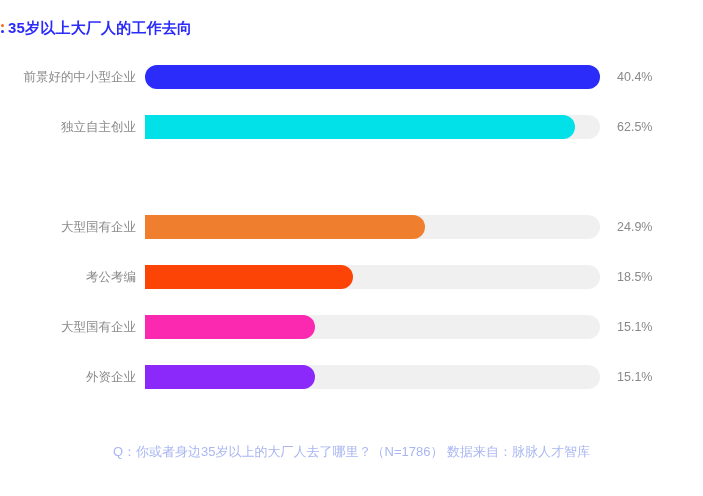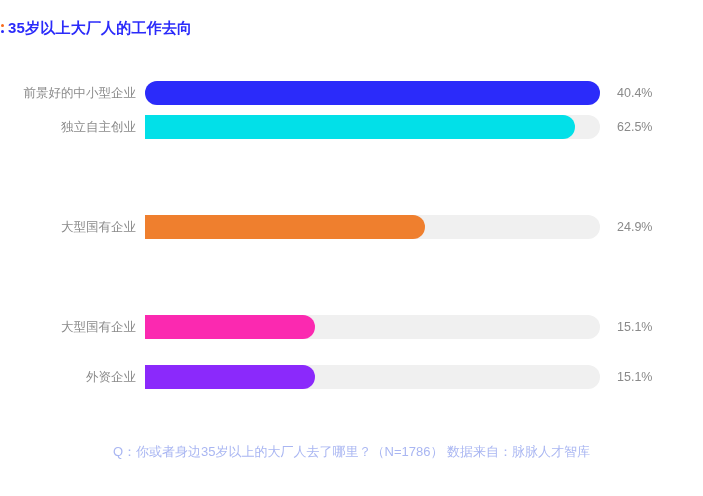--- a/index.html
+++ b/index.html
@@ -142,41 +142,48 @@
 <div id="chart-card">
 
   <div id="chart-title">
     <span class="title-marker">
       <span class="dot-top"></span>
       <span class="dot-bottom"></span>
     </span><span class="title-text">35岁以上大厂人的工作去向</span>
   </div>
 
   <div id="plot-area">
-      <div class="bar-row" style="top: 16px;">
+      <div class="bar-row" style="top: 0px;">
         <div class="row-label">前景好的中小型企业</div>
         <div class="bar-track">
           <div class="bar-fill" style="width: 455px; background: rgb(43, 43, 250); border-radius: 12px;"></div>
         </div>
         <div class="row-value">40.4%</div>
       </div>
       <div class="bar-row" style="top: 50px;">
         <div class="row-label">独立自主创业</div>
         <div class="bar-track">
           <div class="bar-fill" style="width: 430.223px; background: rgb(2, 224, 232);"></div>
         </div>
         <div class="row-value">62.5%</div>
       </div>
       <div class="bar-row" style="top: 150px;">
         <div class="row-label">大型国有企业</div>
         <div class="bar-track">
           <div class="bar-fill" style="width: 280.433px; background: rgb(239, 127, 46);"></div>
         </div>
         <div class="row-value">24.9%</div>
       </div>
+      <div class="bar-row" style="top: 200px;">
+        <div class="row-label">考公考编</div>
+        <div class="bar-track">
+          <div class="bar-fill" style="width: 208.354px; background: rgb(251, 68, 5);"></div>
+        </div>
+        <div class="row-value">18.5%</div>
+      </div>
       <div class="bar-row" style="top: 250px;">
         <div class="row-label">大型国有企业</div>
         <div class="bar-track">
           <div class="bar-fill" style="width: 170.062px; background: rgb(251, 41, 176);"></div>
         </div>
         <div class="row-value">15.1%</div>
       </div>
       <div class="bar-row" style="top: 300px;">
         <div class="row-label">外资企业</div>
         <div class="bar-track">

